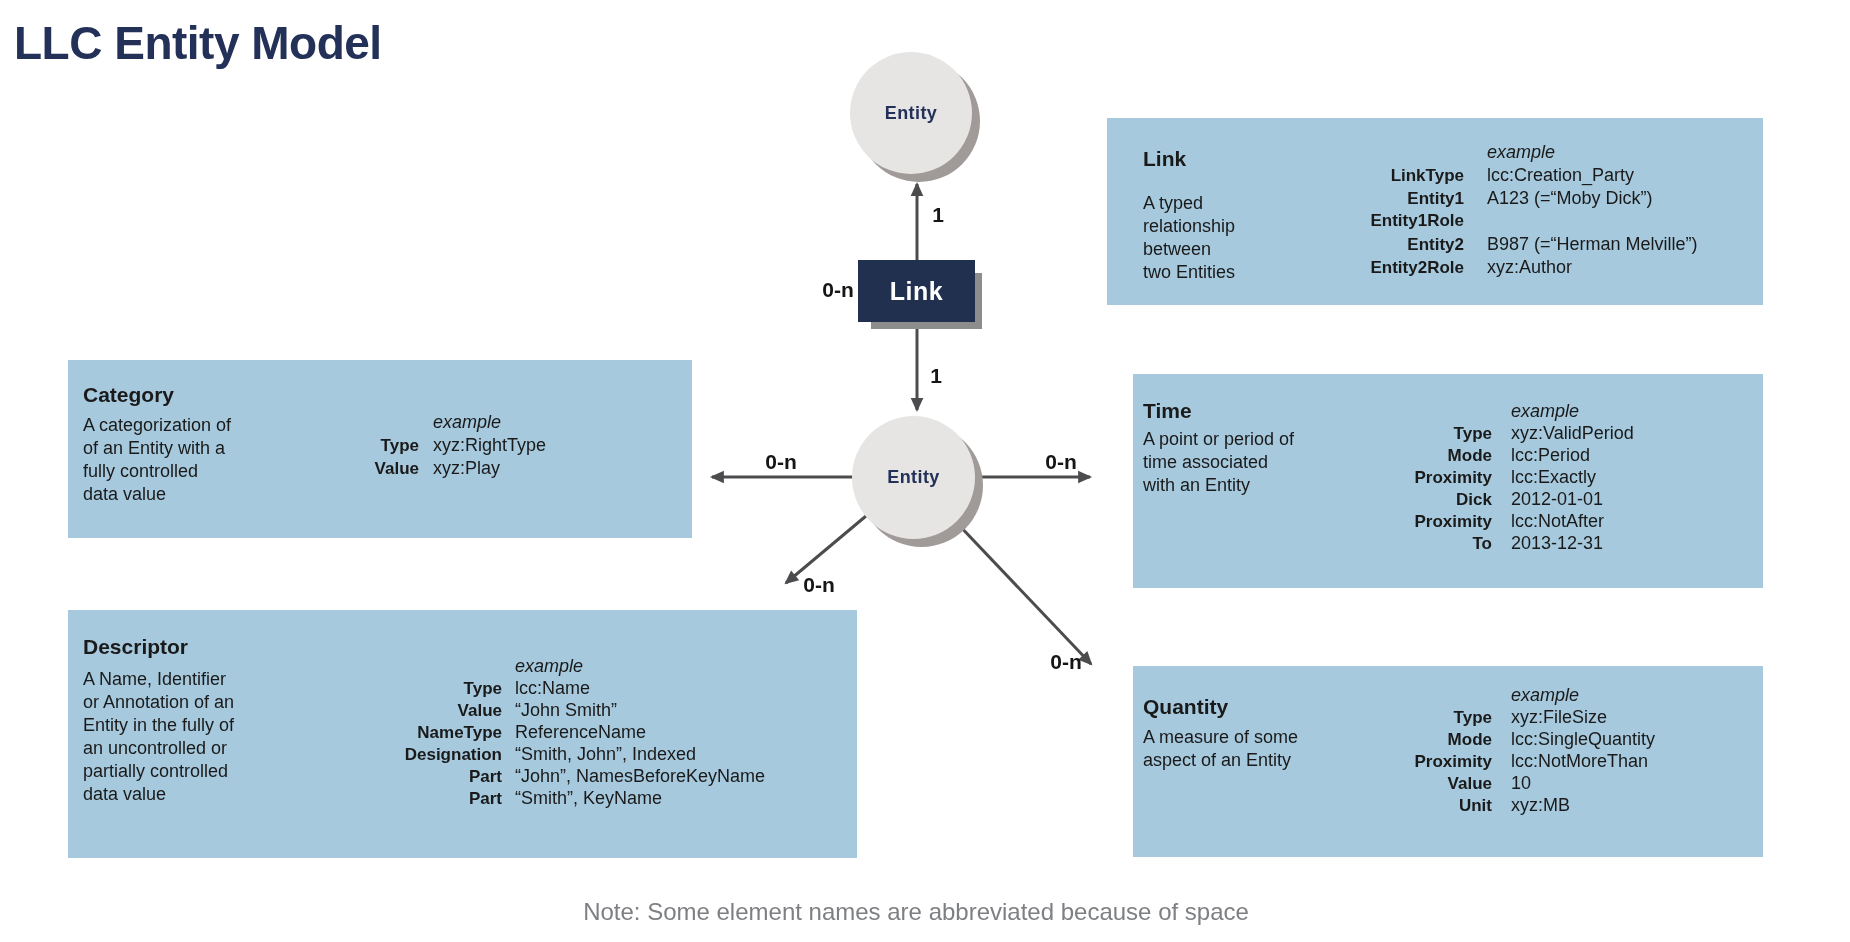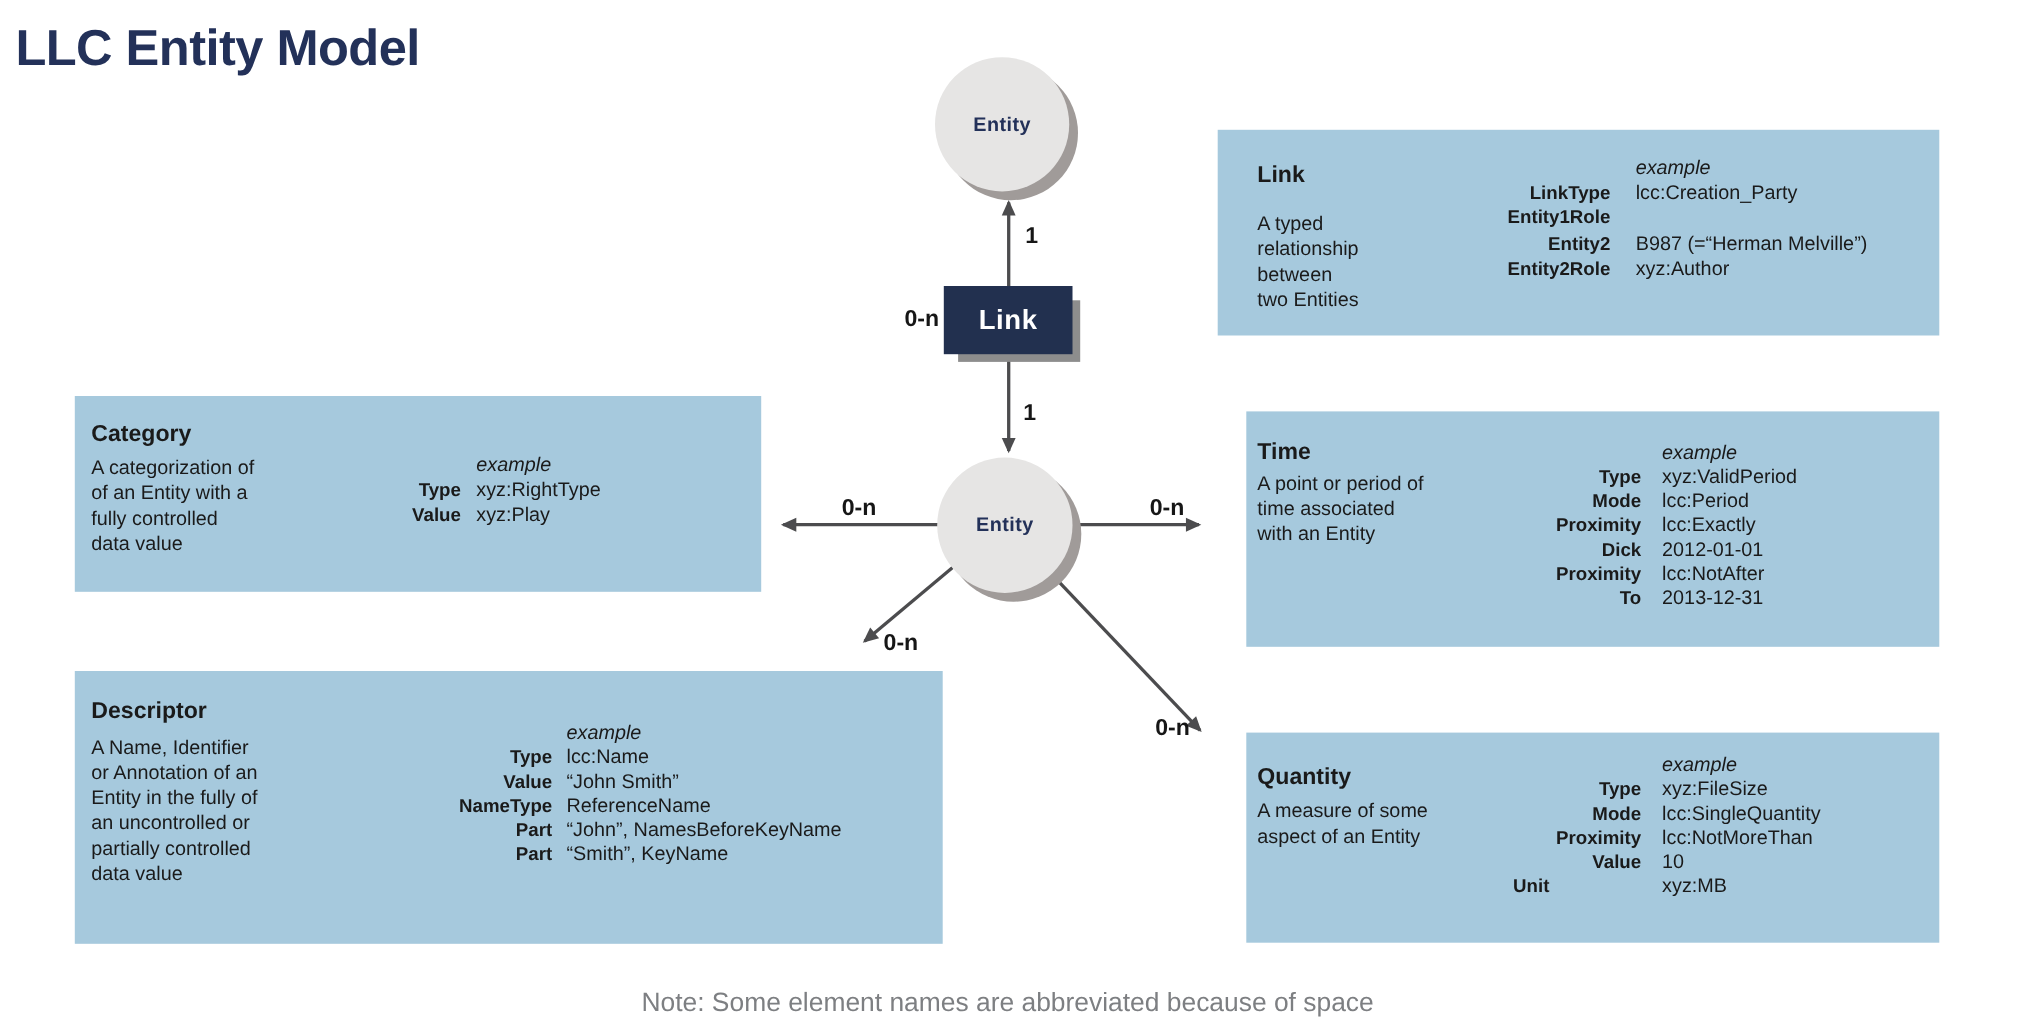--- a/index.html
+++ b/index.html
@@ -71,20 +71,24 @@
     <div class="kv" style="left:97px; top:24px;">
       <div class="kv-row" style="height:23px;">
           <div class="k" style="width:260px;"></div>
           <div class="v example" style="padding-left:23px;">example</div>
         </div>
       <div class="kv-row" style="height:23px;">
           <div class="k" style="width:260px;">LinkType</div>
           <div class="v" style="padding-left:23px;">lcc:Creation_Party</div>
         </div>
       <div class="kv-row" style="height:23px;">
+          <div class="k" style="width:260px;">Entity1</div>
+          <div class="v" style="padding-left:23px;">A123 (=“Moby Dick”)</div>
+        </div>
+      <div class="kv-row" style="height:23px;">
           <div class="k" style="width:260px;">Entity1Role</div>
           <div class="v" style="padding-left:23px;"></div>
         </div>
       <div class="kv-row" style="height:23px;">
           <div class="k" style="width:260px;">Entity2</div>
           <div class="v" style="padding-left:23px;">B987 (=“Herman Melville”)</div>
         </div>
       <div class="kv-row" style="height:23px;">
           <div class="k" style="width:260px;">Entity2Role</div>
           <div class="v" style="padding-left:23px;">xyz:Author</div>
@@ -182,20 +186,24 @@
         </div>
       <div class="kv-row" style="height:22px;">
           <div class="k" style="width:180px;">Value</div>
           <div class="v" style="padding-left:13px;">“John Smith”</div>
         </div>
       <div class="kv-row" style="height:22px;">
           <div class="k" style="width:180px;">NameType</div>
           <div class="v" style="padding-left:13px;">ReferenceName</div>
         </div>
       <div class="kv-row" style="height:22px;">
+          <div class="k" style="width:180px;">Designation</div>
+          <div class="v" style="padding-left:13px;">“Smith, John”, Indexed</div>
+        </div>
+      <div class="kv-row" style="height:22px;">
           <div class="k" style="width:180px;">Part</div>
           <div class="v" style="padding-left:13px;">“John”, NamesBeforeKeyName</div>
         </div>
       <div class="kv-row" style="height:22px;">
           <div class="k" style="width:180px;">Part</div>
           <div class="v" style="padding-left:13px;">“Smith”, KeyName</div>
         </div>
     </div>
   </div>
 
@@ -222,21 +230,21 @@
         </div>
       <div class="kv-row" style="height:22px;">
           <div class="k" style="width:200px;">Proximity</div>
           <div class="v" style="padding-left:19px;">lcc:NotMoreThan</div>
         </div>
       <div class="kv-row" style="height:22px;">
           <div class="k" style="width:200px;">Value</div>
           <div class="v" style="padding-left:19px;">10</div>
         </div>
       <div class="kv-row" style="height:22px;">
-          <div class="k" style="width:200px;text-align:center;">Unit</div>
+          <div class="k" style="width:200px;">Unit</div>
           <div class="v" style="padding-left:19px;">xyz:MB</div>
         </div>
     </div>
   </div>
 
   <svg class="arrows" width="1850" height="942" viewBox="0 0 1850 942">
     <defs>
       <marker id="ah" viewBox="0 0 10 10" refX="8.5" refY="5" markerWidth="16" markerHeight="14" orient="auto" markerUnits="userSpaceOnUse">
         <polygon class="head" points="0,0.5 10,5 0,9.5"></polygon>
       </marker>

